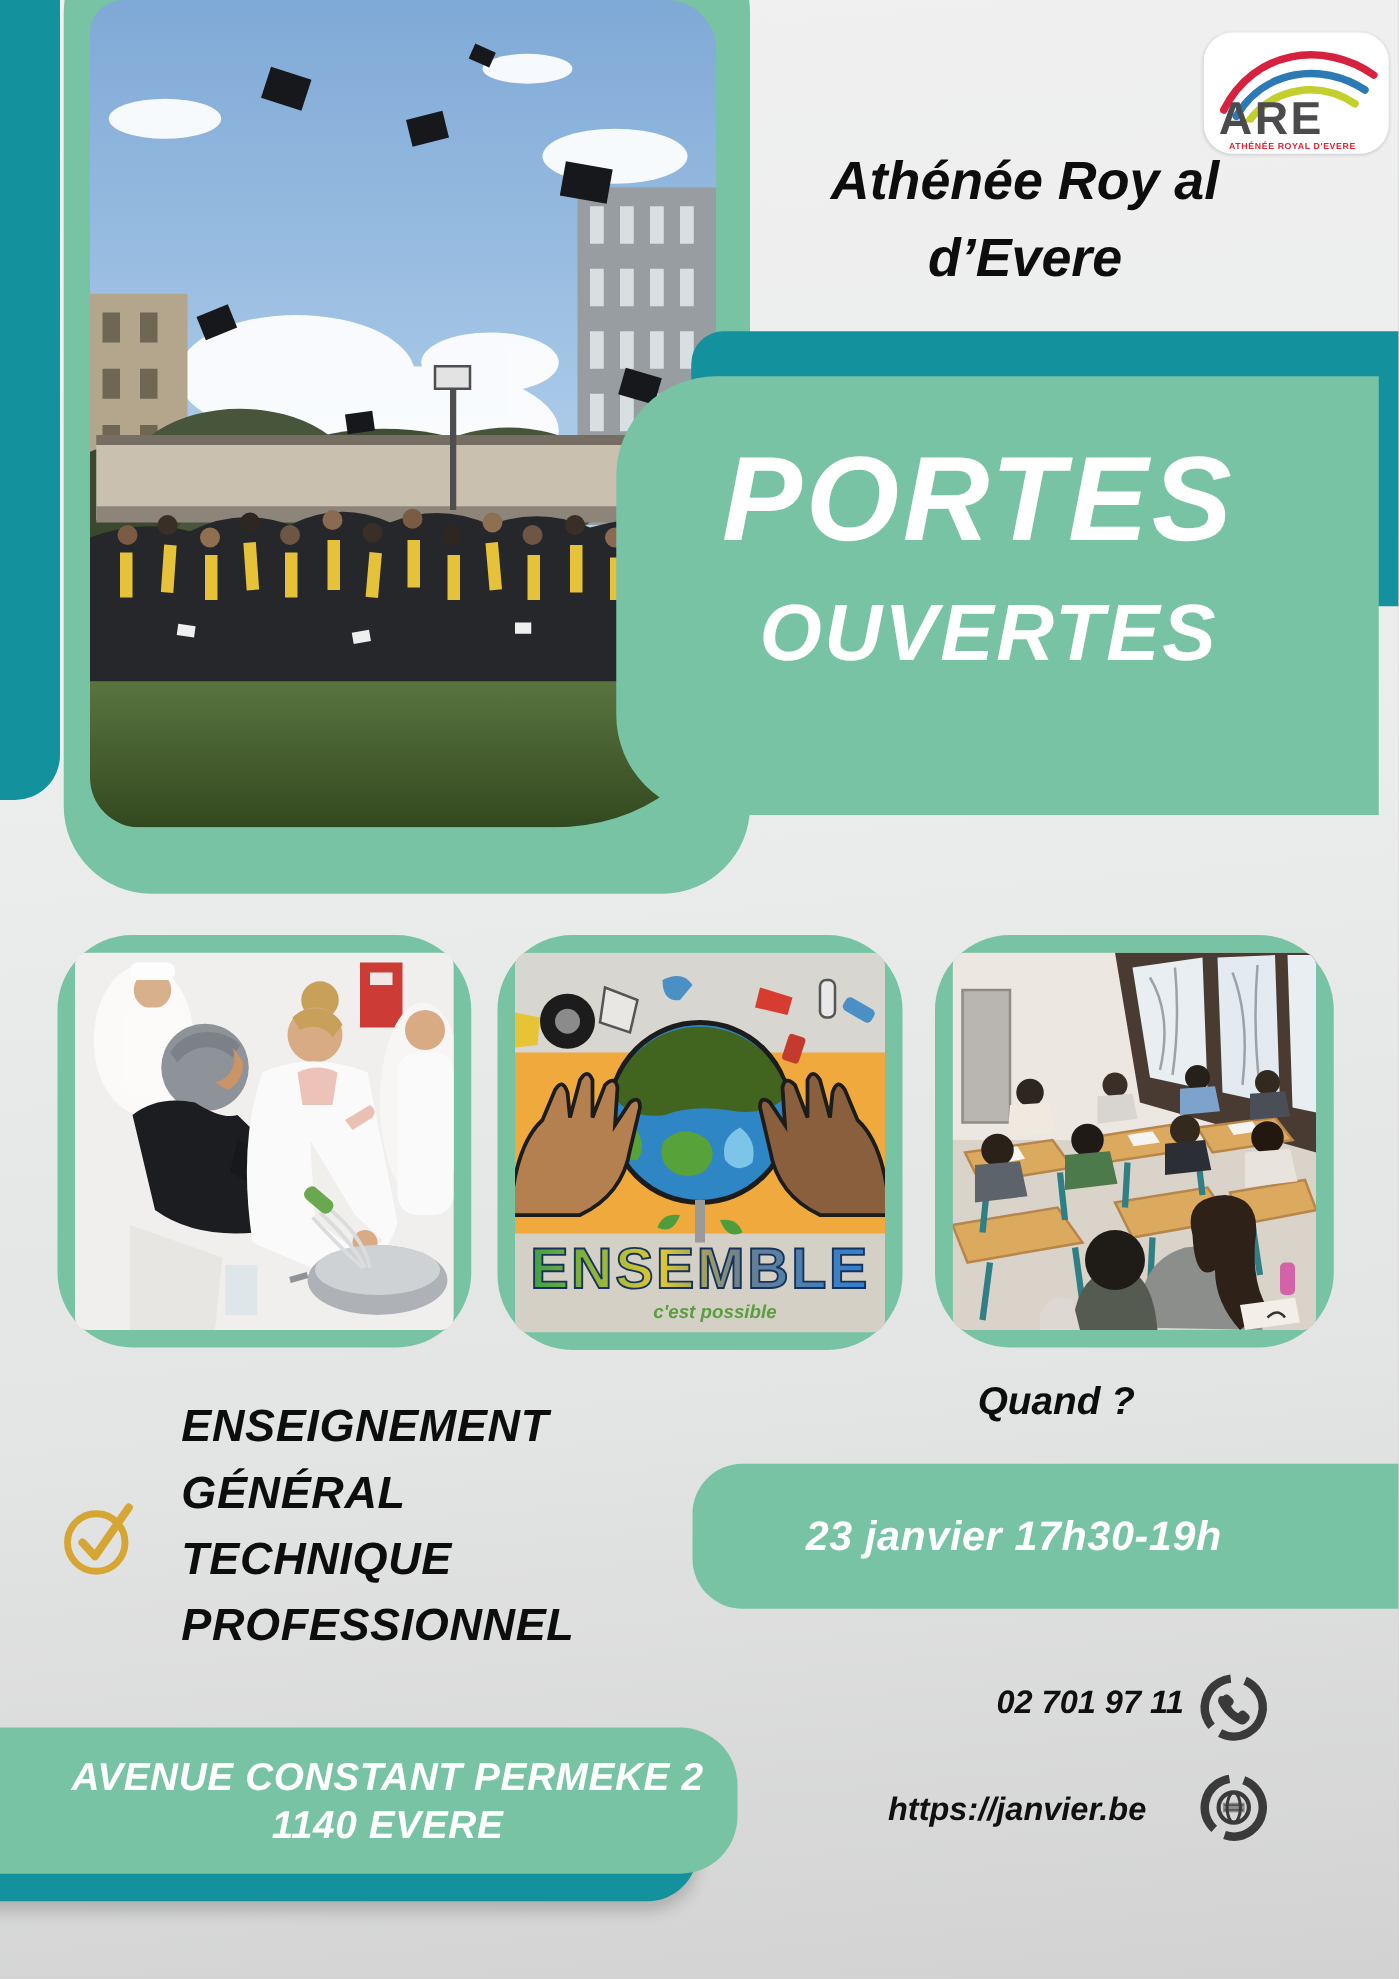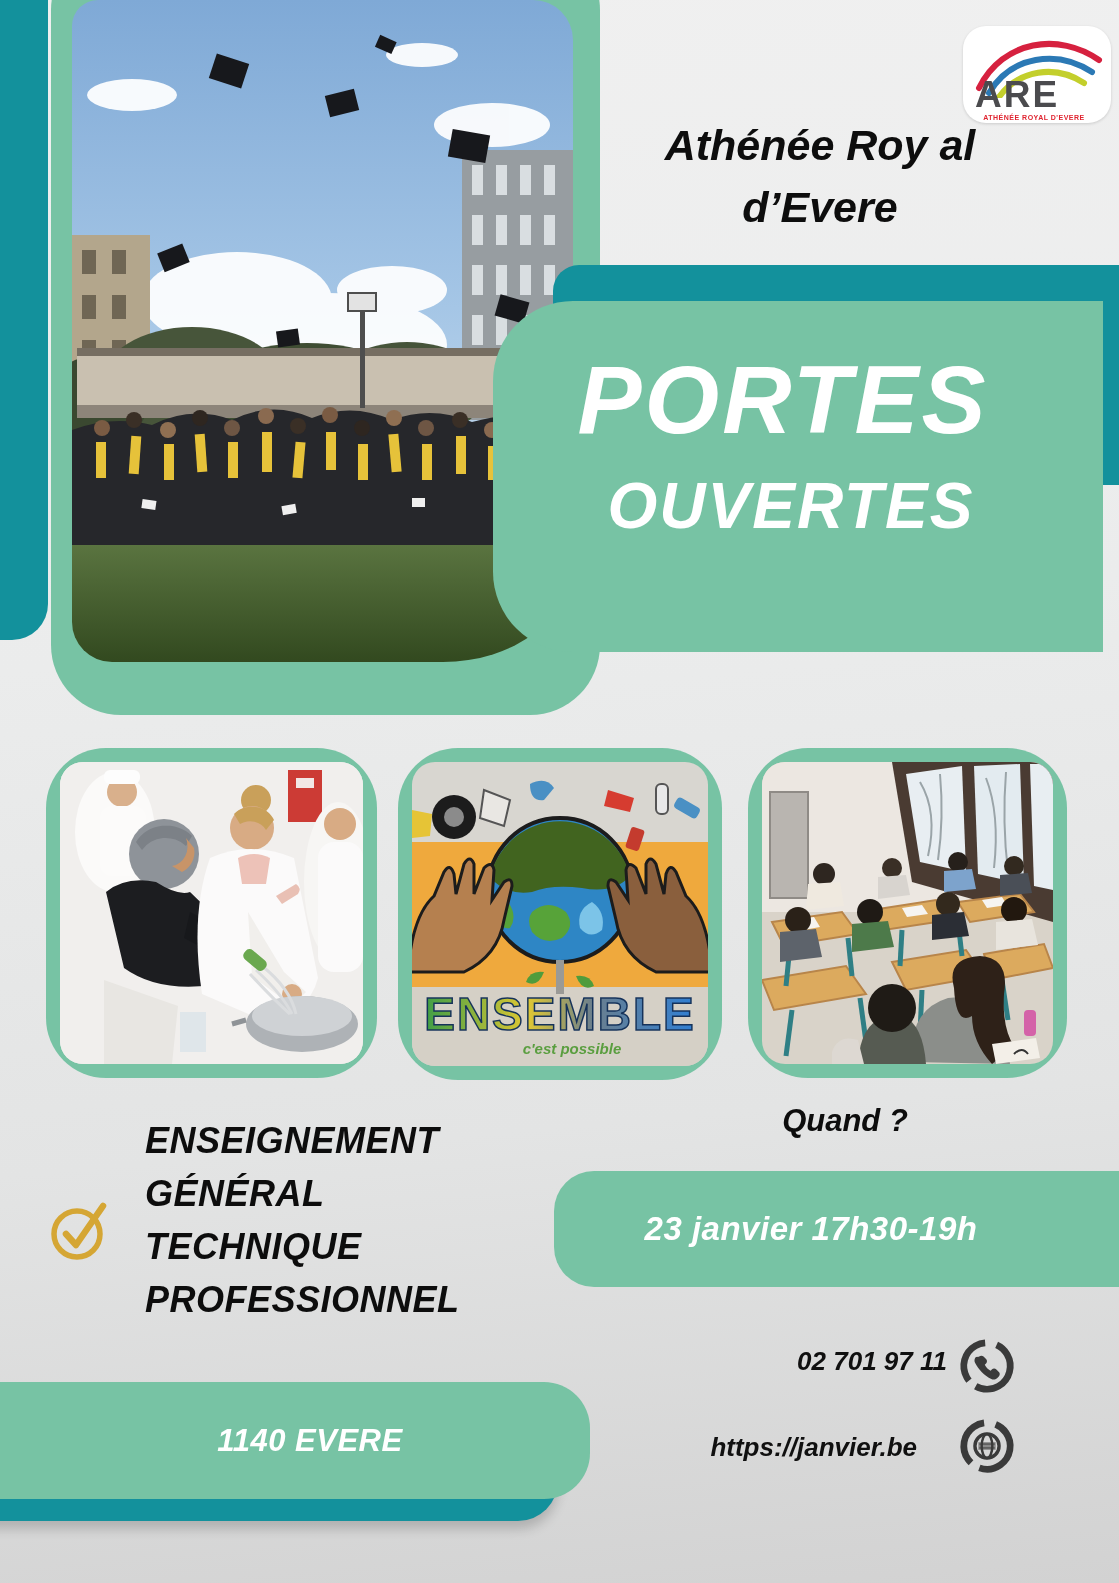--- a/index.html
+++ b/index.html
@@ -23,21 +23,21 @@
   .title-line1{color:#fff;font-weight:bold;font-style:italic;font-size:96px;letter-spacing:3px;line-height:1;}
   .title-line2{color:#fff;font-weight:bold;font-style:italic;font-size:64px;letter-spacing:2px;line-height:1;margin-top:26px;margin-left:16px;}
   
   .school-name{left:620px;top:114px;width:400px;text-align:center;z-index:3;color:#0d0d0d;
     font-weight:bold;font-style:italic;font-size:43px;line-height:1.45;}
   .logo{left:963px;top:26px;width:148px;height:97px;background:#fff;z-index:3;box-shadow:0 1px 3px rgba(0,0,0,.15);border-radius:23px;}
   .logo-acronym{position:absolute;left:12px;bottom:10px;font-size:37px;font-weight:bold;color:#4b4b4e;letter-spacing:2px;line-height:1;}
   .logo-subtitle{position:absolute;left:0;right:6px;bottom:2px;text-align:center;font-size:7px;font-weight:bold;color:#e02430;letter-spacing:.5px;}
   
   .card{background:#77c3a4;border-radius:60px;padding:14px;box-sizing:border-box;z-index:3;}
-  .card-inner{width:100%;height:100%;border-radius:23px;overflow:hidden;}
+  .card-inner{width:100%;height:100%;border-radius:11px;overflow:hidden;}
   .card1{left:46px;top:748px;width:331px;height:330px;}
   .card2{left:398px;top:748px;width:324px;height:332px;}
   .card3{left:748px;top:748px;width:319px;height:330px;}
   
   .check-icon{left:48px;top:1192px;width:66px;height:70px;z-index:3;}
   .programs{left:145px;top:1114px;z-index:3;color:#0d0d0d;font-weight:bold;font-style:italic;font-size:36px;line-height:53px;letter-spacing:.5px;}
   
   .when-label{left:695px;top:1103px;width:300px;text-align:center;z-index:3;color:#0d0d0d;font-weight:bold;font-style:italic;font-size:31px;}
   .date-box{left:554px;top:1171px;right:0;height:116px;background:#77c3a4;border-radius:40px 0 0 40px;z-index:3;
     display:flex;align-items:center;justify-content:center;padding-right:51px;box-sizing:border-box;}
@@ -410,16 +410,17 @@
     <circle cx="30" cy="30" r="24" fill="none" stroke="#3a3a3a" stroke-width="7" stroke-dasharray="60 10 54 12" transform="rotate(-35 30 30)"></circle>
     <rect x="21" y="26" width="18" height="8" fill="#8a8a8a"></rect>
     <line x1="22" y1="28" x2="38" y2="28" stroke="#555" stroke-width="1.5"></line>
     <line x1="22" y1="32" x2="38" y2="32" stroke="#555" stroke-width="1.5"></line>
     <circle cx="30" cy="30" r="12.5" fill="none" stroke="#3a3a3a" stroke-width="3.5"></circle>
     <ellipse cx="30" cy="30" rx="5.5" ry="12.5" fill="none" stroke="#3a3a3a" stroke-width="2.5"></ellipse>
   </svg>
 
   <div class="abs addr-teal"></div>
   <div class="abs addr-green">
+    <div class="addr-line">AVENUE CONSTANT PERMEKE 2</div>
     <div class="addr-line">1140 EVERE</div>
   </div>
 
 </div>
 
 </body></html>

